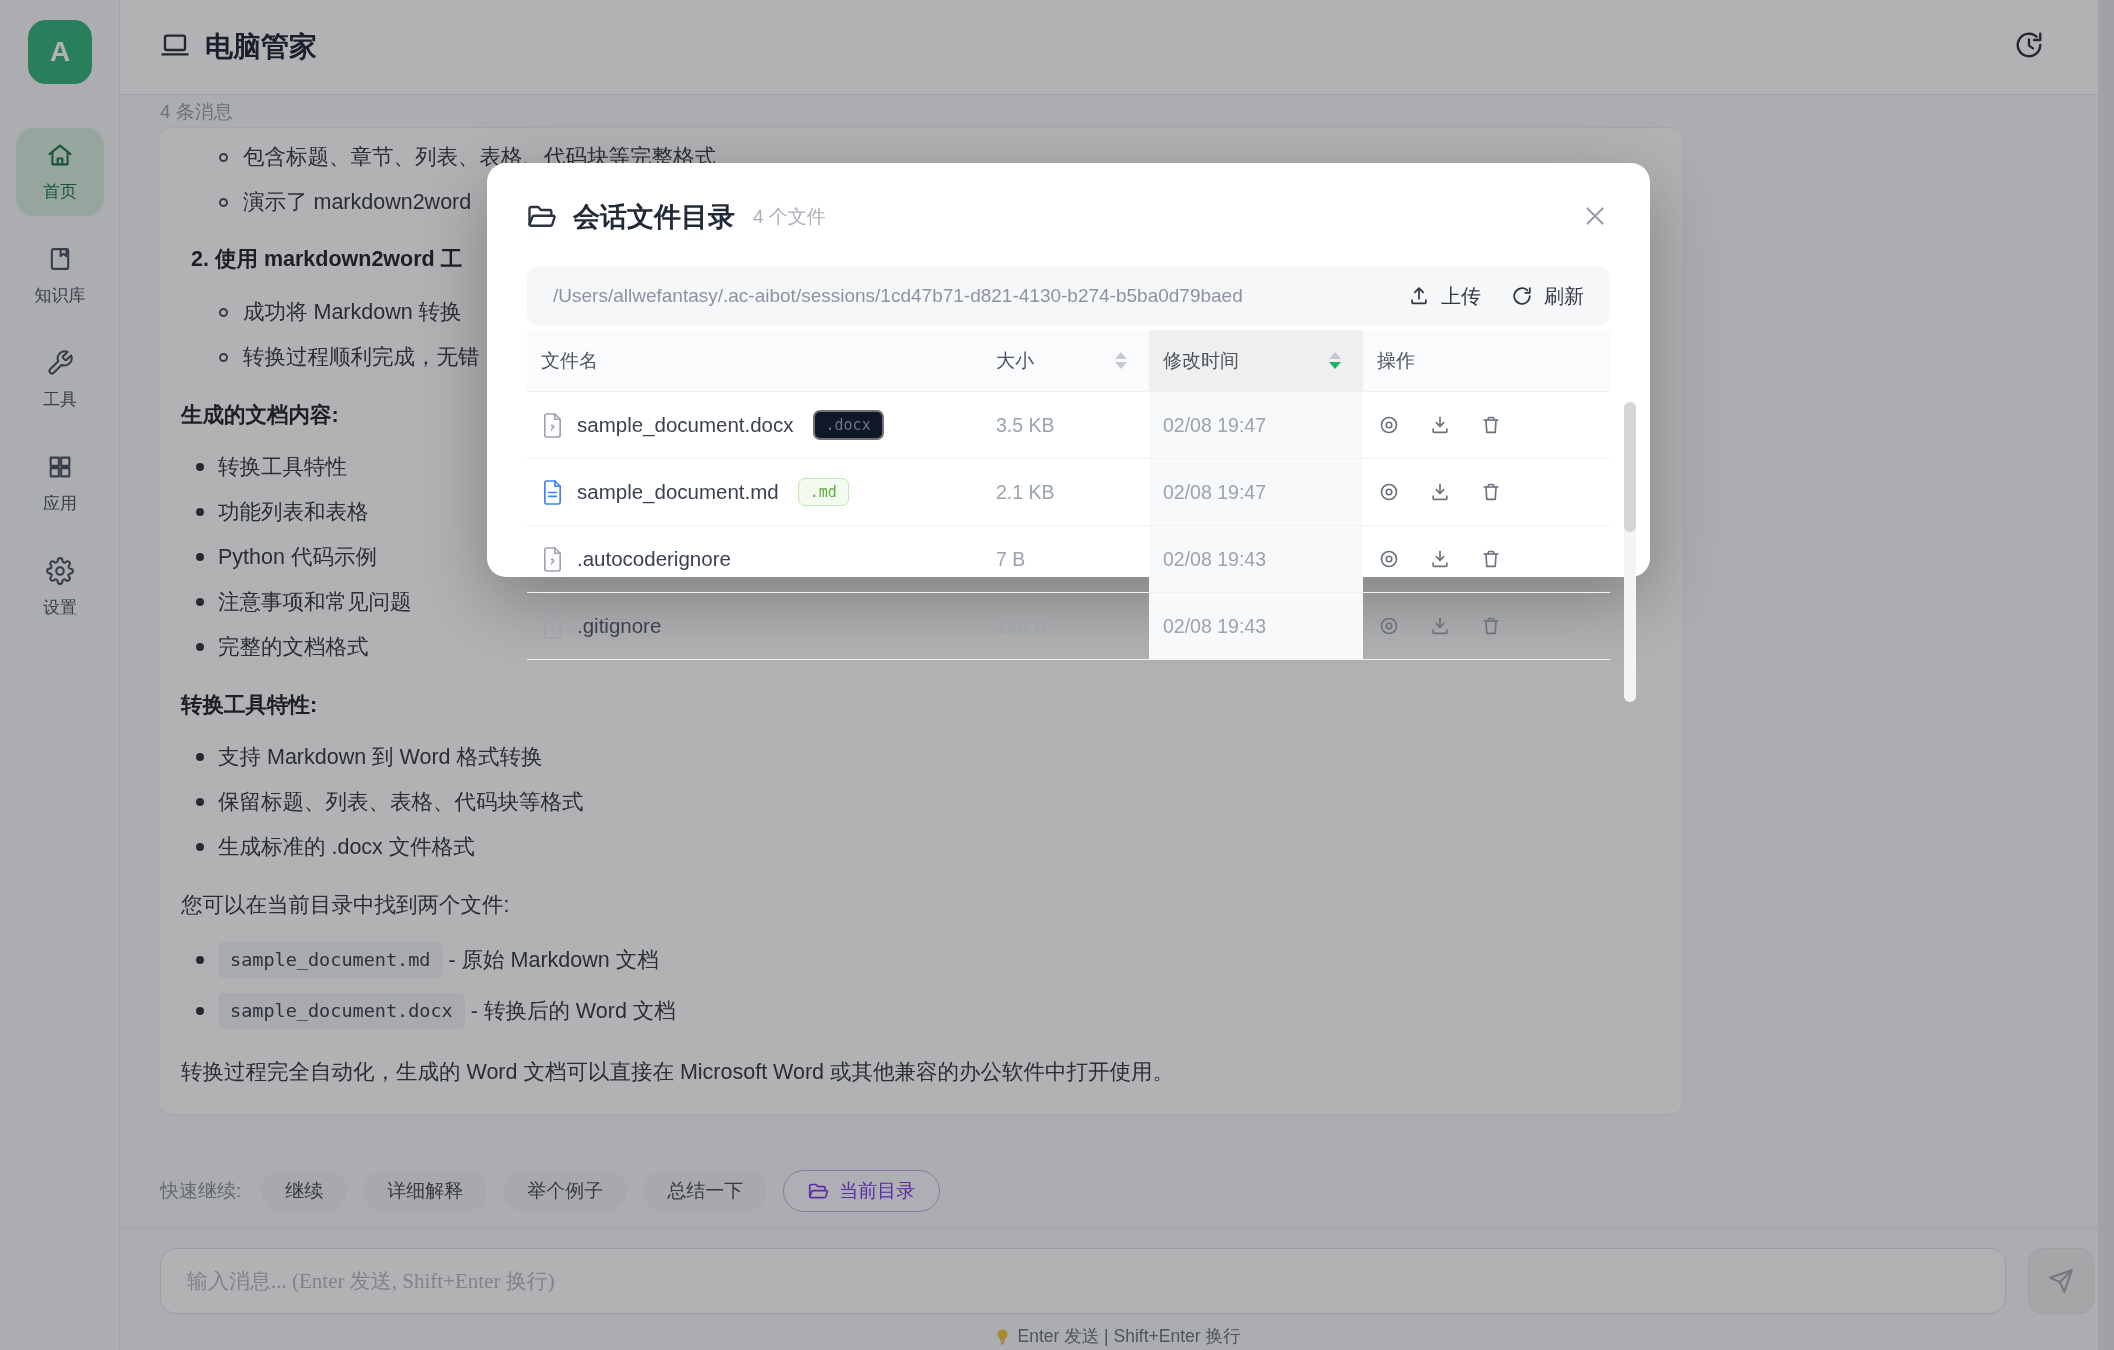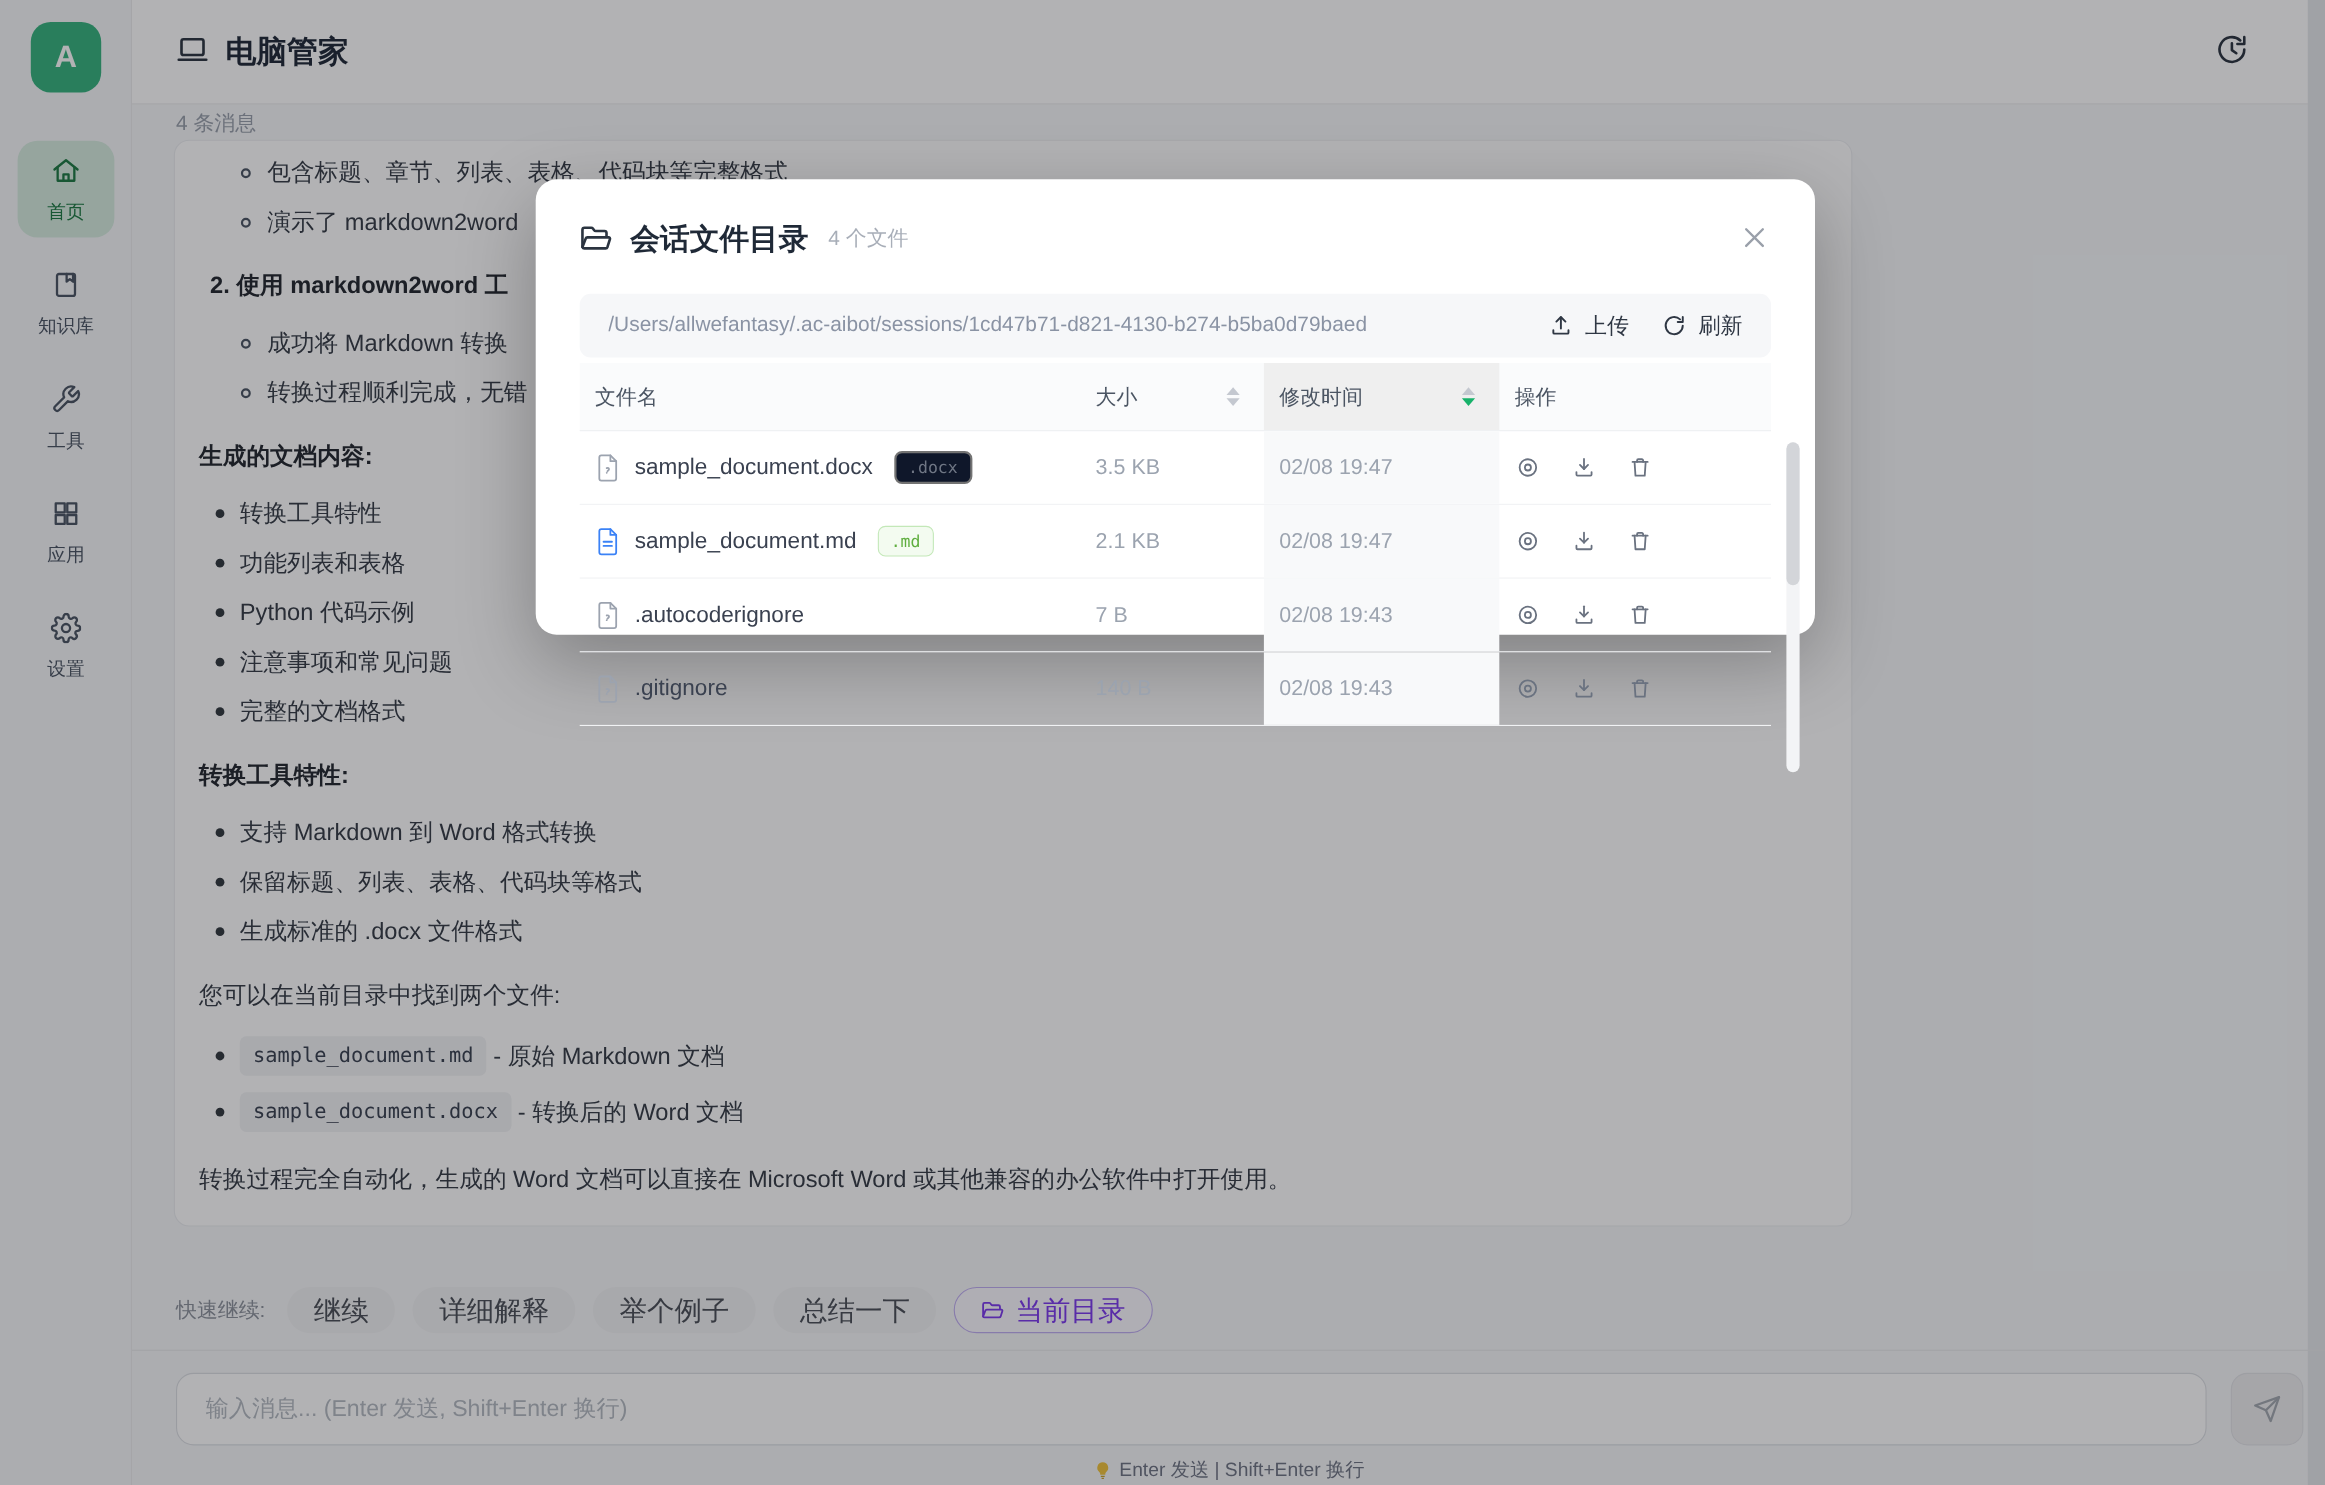--- a/index.html
+++ b/index.html
@@ -48,29 +48,29 @@
   .l-para { margin-top:28px; font-weight:bold; color:#22272e; }
   .l-para.normal { font-weight:normal; color:#353c46; }
   .l-li { margin-left:15px; margin-top:15px; }
   .l-li.first { margin-top:22px; }
   .codechip { font-family:"DejaVu Sans Mono","Liberation Mono",monospace; font-size:18.5px;
     background:#f2f3f5; border-radius:6px; padding:3px 12px; color:#394150; margin-right:6px; }
 
   .quick-row { position:absolute; left:40px; top:1170px; display:flex; align-items:center; gap:16px; }
   .quick-label { font-size:19px; color:#8d939c; margin-right:4px; }
   .pill { height:42px; padding:0 24px; border-radius:21px; background:#f1f2f3; color:#4a4f57;
-    font-size:25px; display:flex; align-items:center; cursor:pointer; }
+    font-size:19px; display:flex; align-items:center; cursor:pointer; }
   .pill.purple { background:#fbfaff; border:1px solid #c0aef2; color:#7c3aed; gap:10px; }
   .pill.purple svg { width:21px; height:21px; stroke:#7c3aed; fill:none; stroke-width:1.9;
     stroke-linecap:round; stroke-linejoin:round; }
 
   .composer-divider { position:absolute; left:0; right:0; top:1227px; height:1px; background:#e8e9eb; }
   .composer { position:absolute; left:40px; top:1248px; width:1846px; height:66px;
     border:1px solid #dcdfe3; border-radius:16px; background:#fff; padding:0 26px;
-    font-size:21px; color:#374151; outline:none; font-family:Liberation Sans, sans-serif; }
+    font-size:21px; color:#374151; outline:none; font-family:Liberation Serif, serif; }
   .composer::placeholder { color:#b4bac2; }
   .send-btn { position:absolute; left:1908px; top:1248px; width:66px; height:66px;
     border-radius:15px; background:#ededef; border:1px solid #e2e3e6; display:flex;
     align-items:center; justify-content:center; cursor:pointer; }
   .send-btn svg { width:26px; height:26px; stroke:#a3a8b0; fill:none; stroke-width:1.9;
     stroke-linecap:round; stroke-linejoin:round; }
   .hint { position:absolute; left:0; top:1324px; width:100%; text-align:center;
     font-size:17.5px; color:#6f7584; }
   .hint-inner { display:inline-flex; align-items:center; gap:7px; }
   .hint svg { width:17px; height:17px; }

